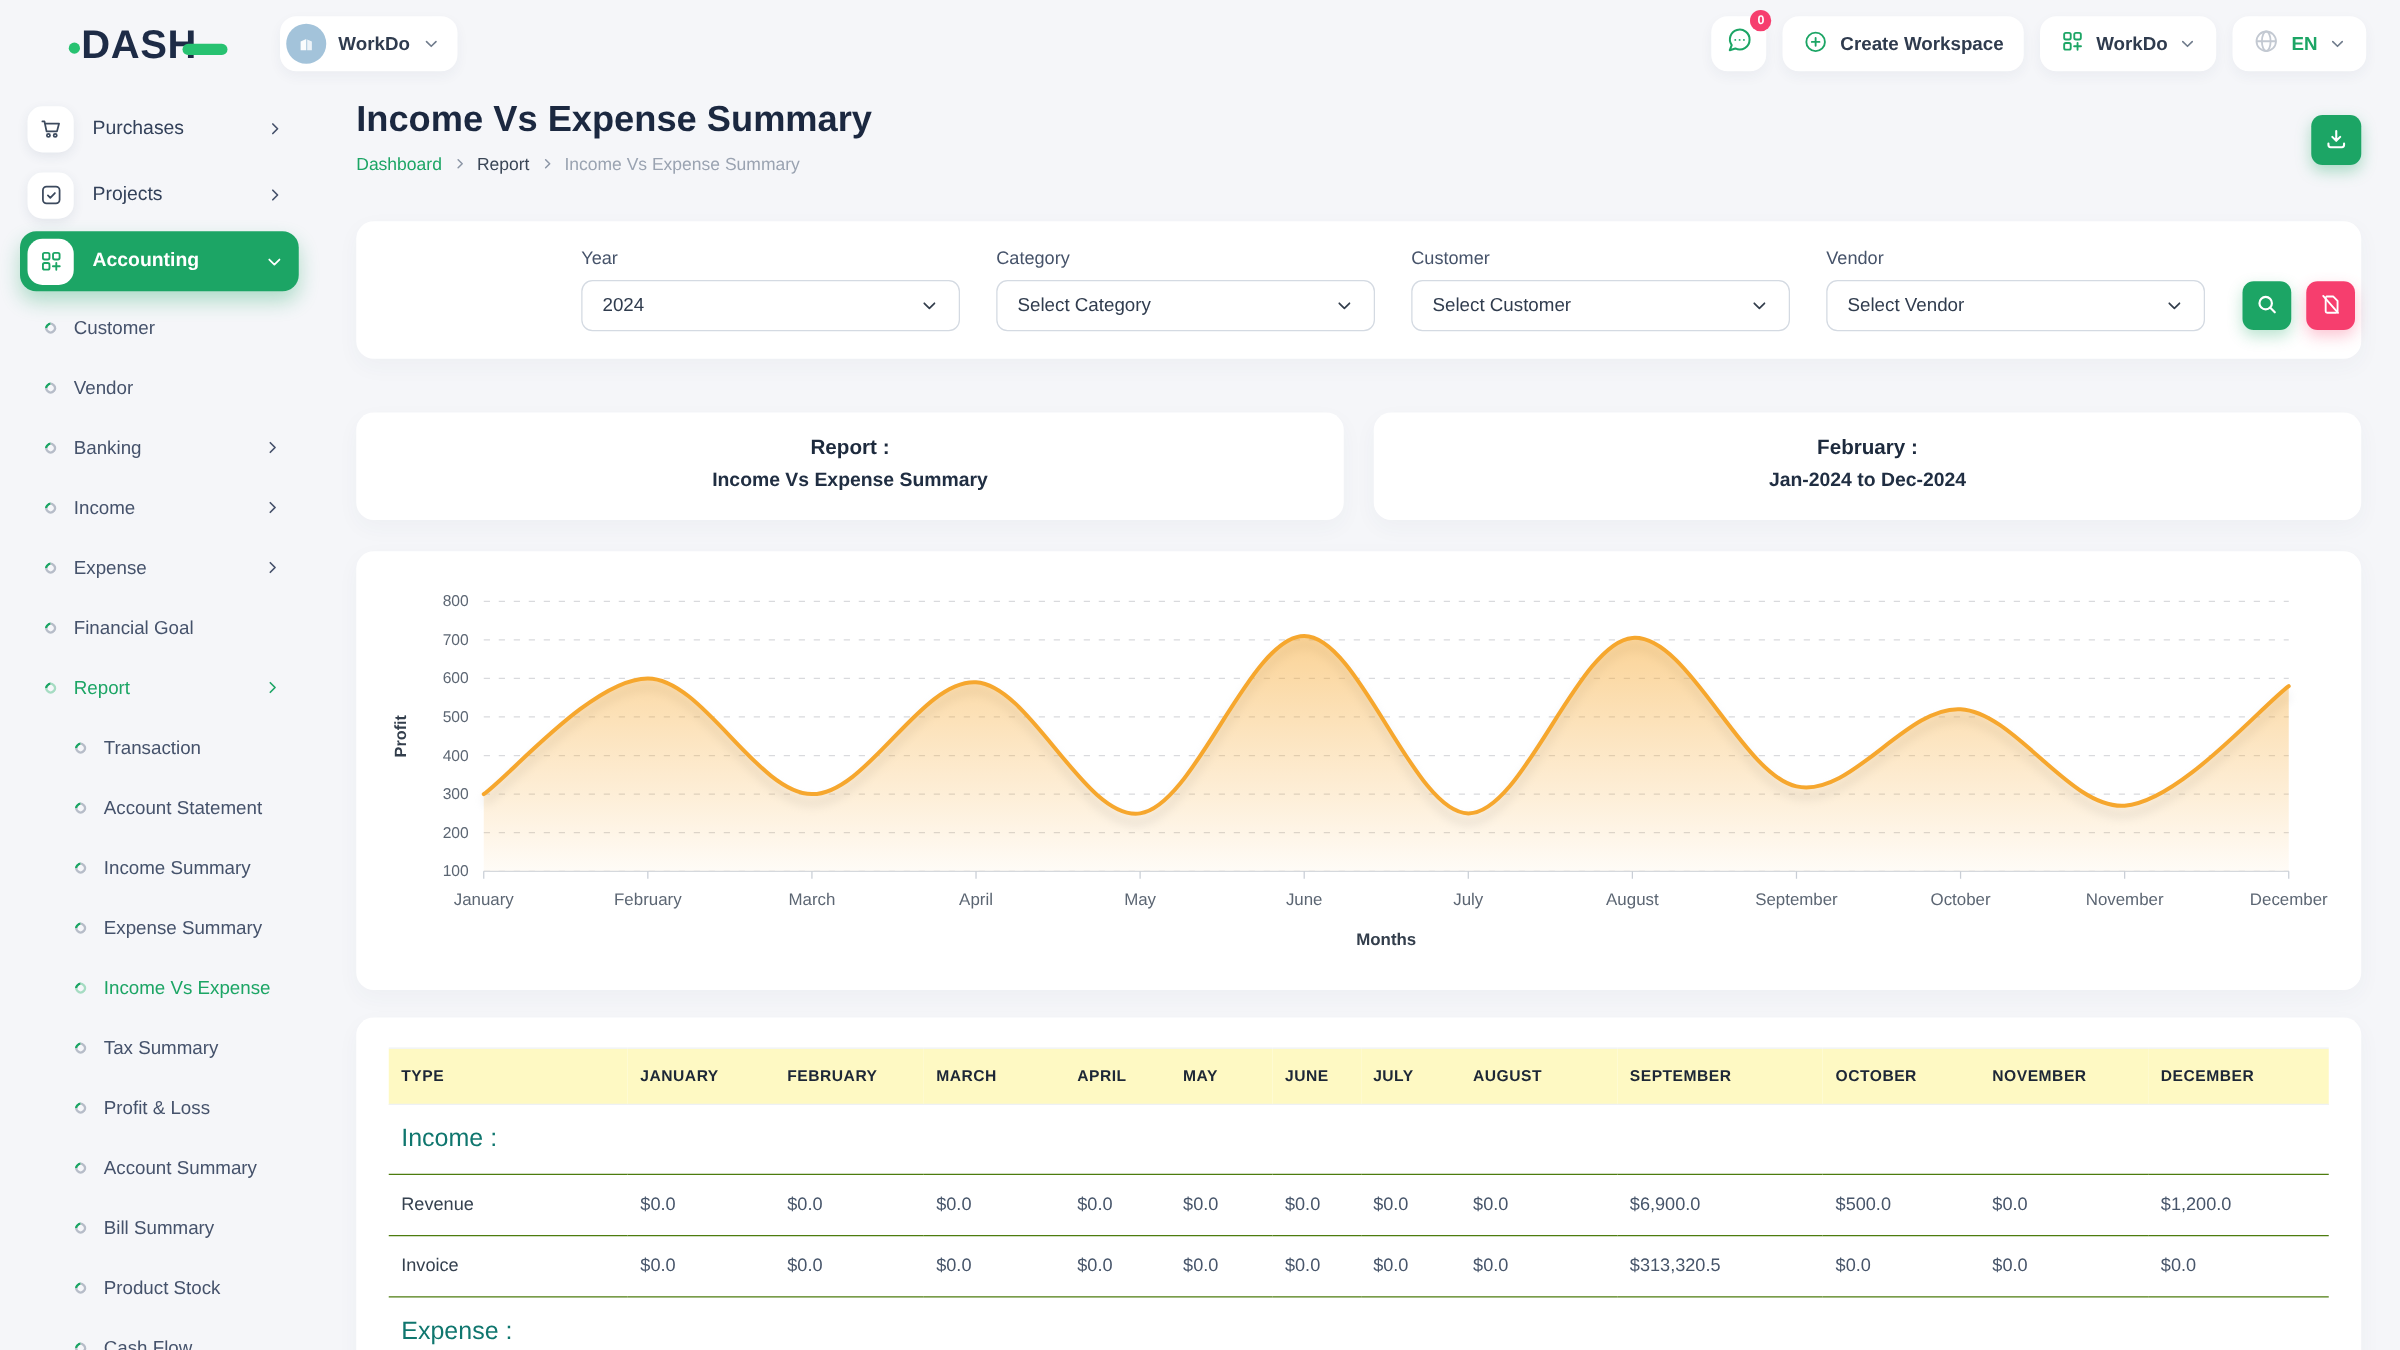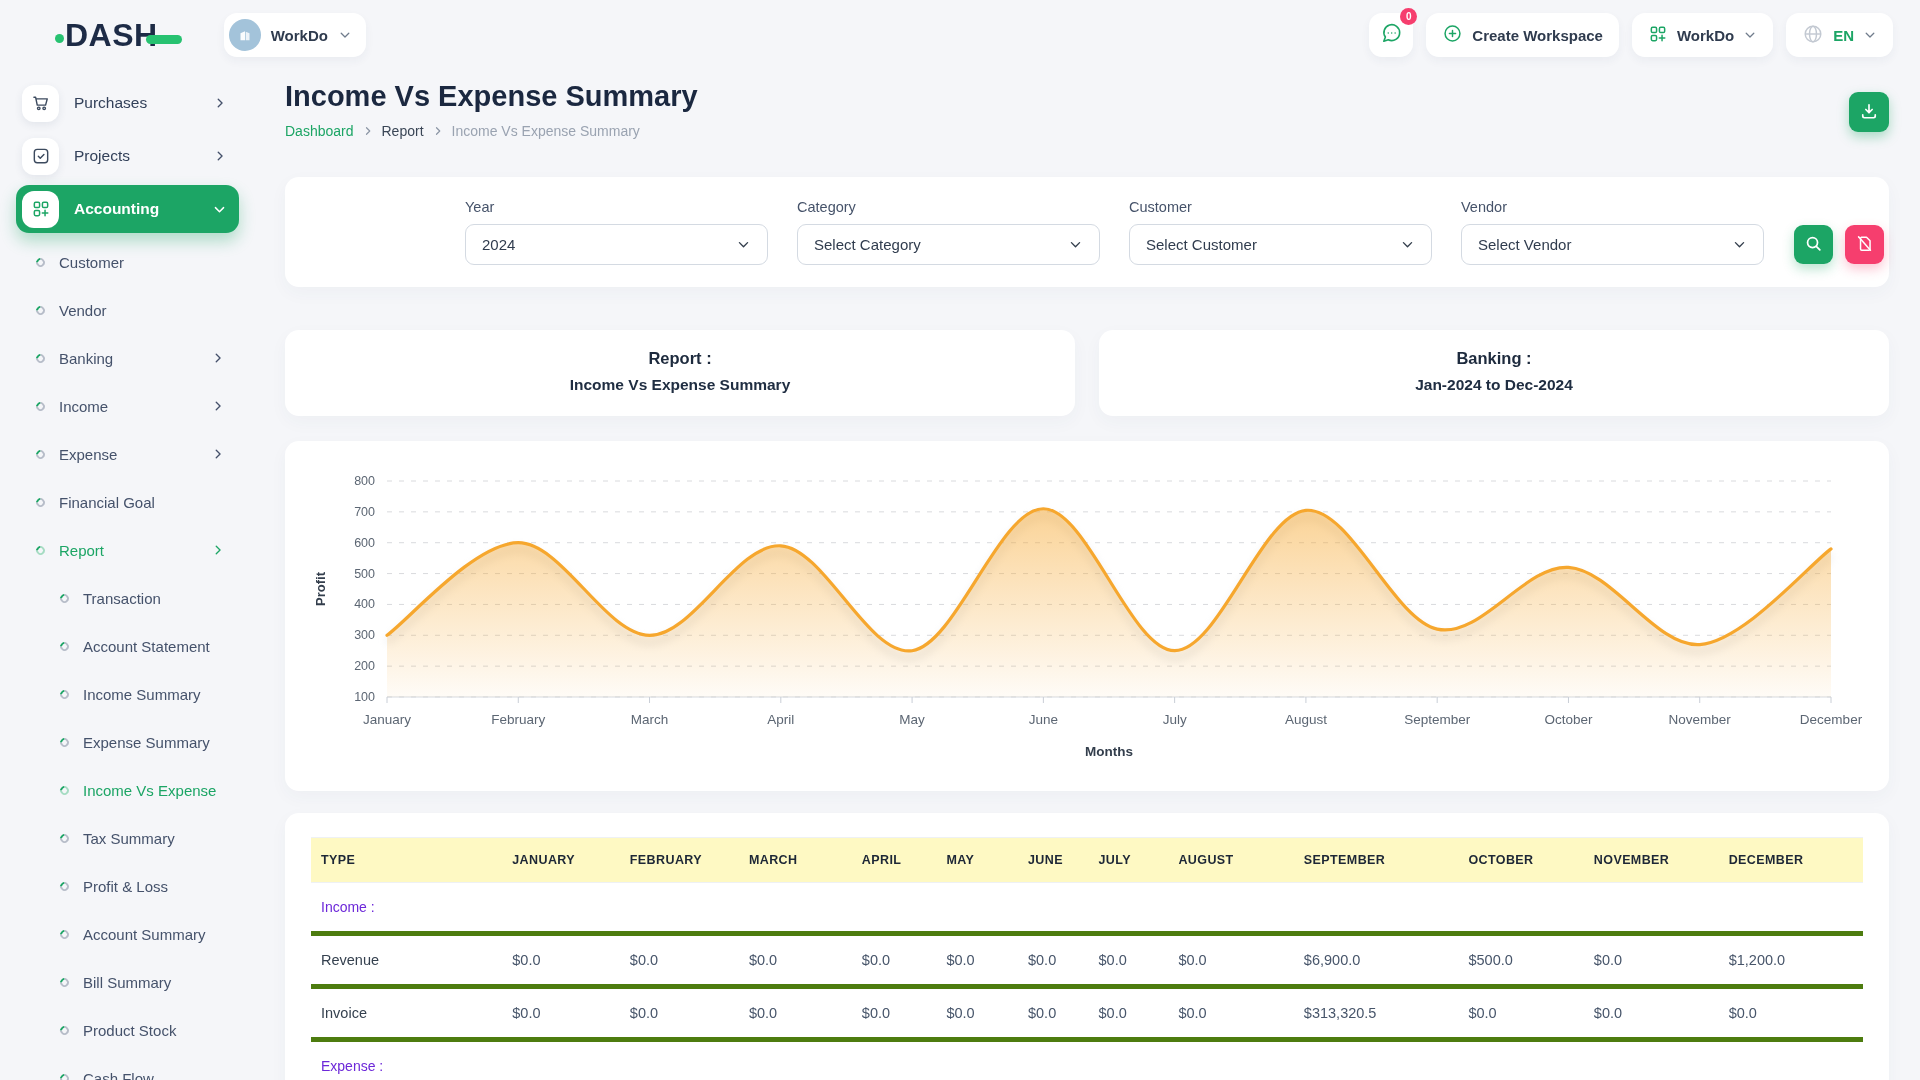--- a/index.html
+++ b/index.html
@@ -84,23 +84,23 @@
   .info-row { display:flex; gap:24px; margin-top:43px;text-align:center; }
   .info-card { flex:1; padding:19px 23px 22px; }
   .info-title { font-size:16.5px; font-weight:700; color:#1d2a3d; }
   .info-value { font-size:15.5px; font-weight:700; color:#202e42; margin-top:8px; }
   .chart-card { margin-top:25px; padding:28px 24px 18px; }
   
   .table-card { margin-top:22px; padding:24px 26px; }
   table { width:100%; border-collapse:collapse; }
   thead th { background:#fef9c3; font-size:12.5px; font-weight:700; color:#1d2736; text-align:left;
              padding:15px 10px; letter-spacing:.4px; border-top:1px solid #eef1f4; border-bottom:1px solid #eef1f4; }
-  tbody td { font-size:14.5px; color:#47556a; padding:16px 10px; border-top:5px solid #4d7c0f; }
+  tbody td { font-size:14.5px; color:#47556a; padding:16px 10px; border-top:1px solid #4d7c0f; }
   tbody tr:first-child td { border-top:none; }
-  .section-row td { font-size:14px; color:#6d28d9; }
+  .section-row td { font-size:20px; color:#0f766e; }
   .type-cell { color:#35414f; }
 </style>
 </head>
 <body>
 
 <div class="header">
   <div class="logo">
     <span class="logo-dot"></span>
     <span class="logo-text">DASH</span>
     <span class="logo-dash"></span>
@@ -412,21 +412,21 @@
         </button>
       </div>
     </div>
 
     <div class="info-row">
       <div class="card info-card">
         <div class="info-title">Report :</div>
         <div class="info-value">Income Vs Expense Summary</div>
       </div>
       <div class="card info-card">
-        <div class="info-title">Banking :</div>
+        <div class="info-title">February :</div>
         <div class="info-value">Jan-2024 to Dec-2024</div>
       </div>
     </div>
 
     <div class="card chart-card">
       <svg id="profit-chart" width="1556" height="300">
           <defs>
             <linearGradient id="ag" x1="0" y1="0" x2="0" y2="1">
               <stop offset="0" stop-color="#F6A72E" stop-opacity="0.5"></stop>
               <stop offset="1" stop-color="#F6A72E" stop-opacity="0.04"></stop>

